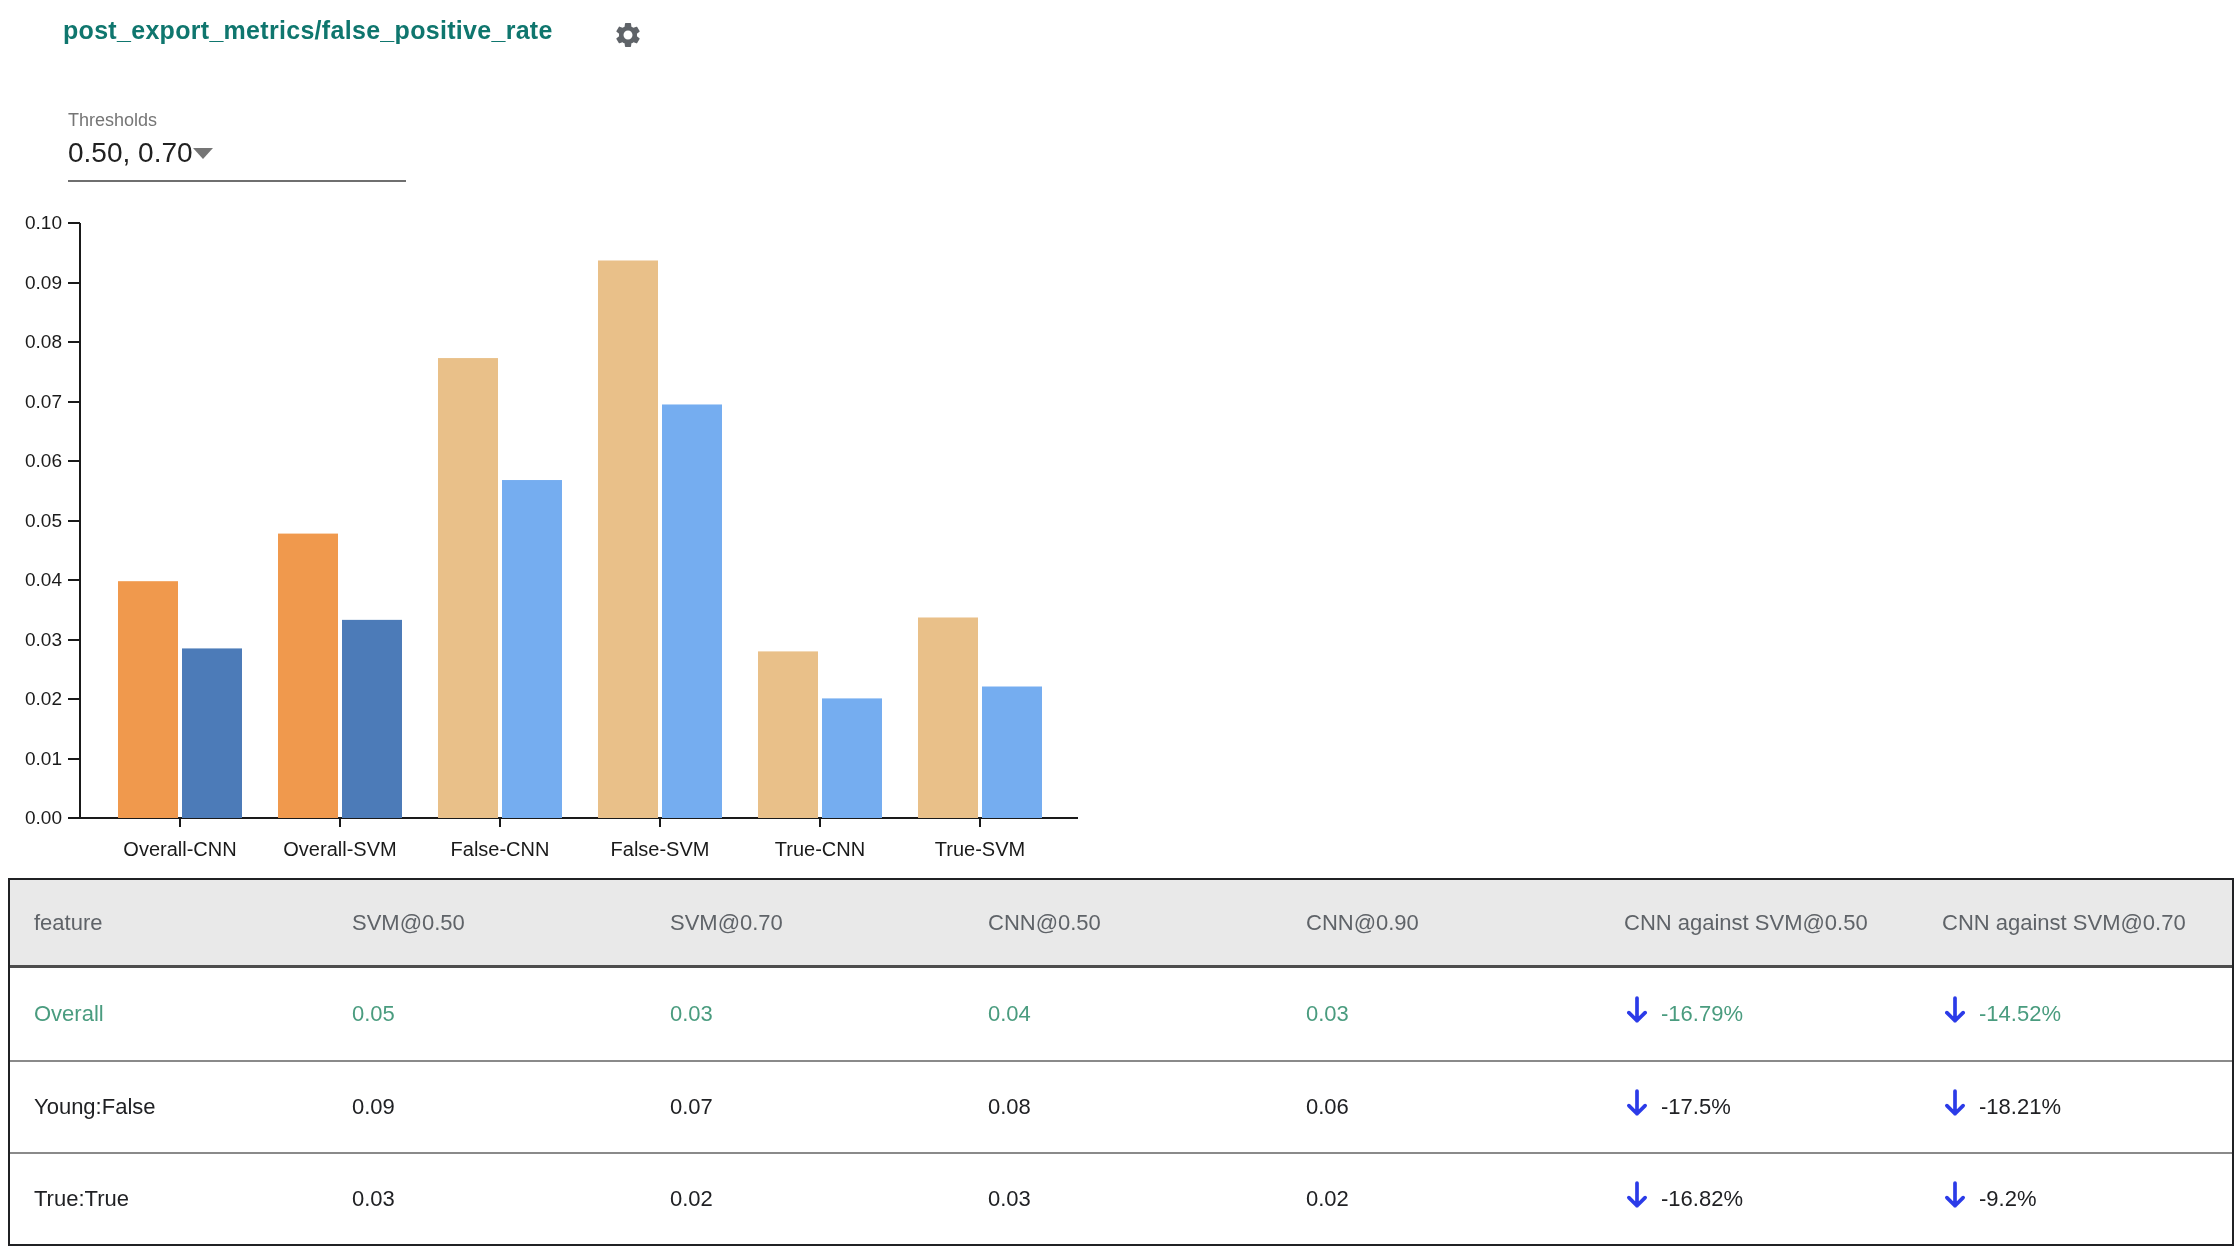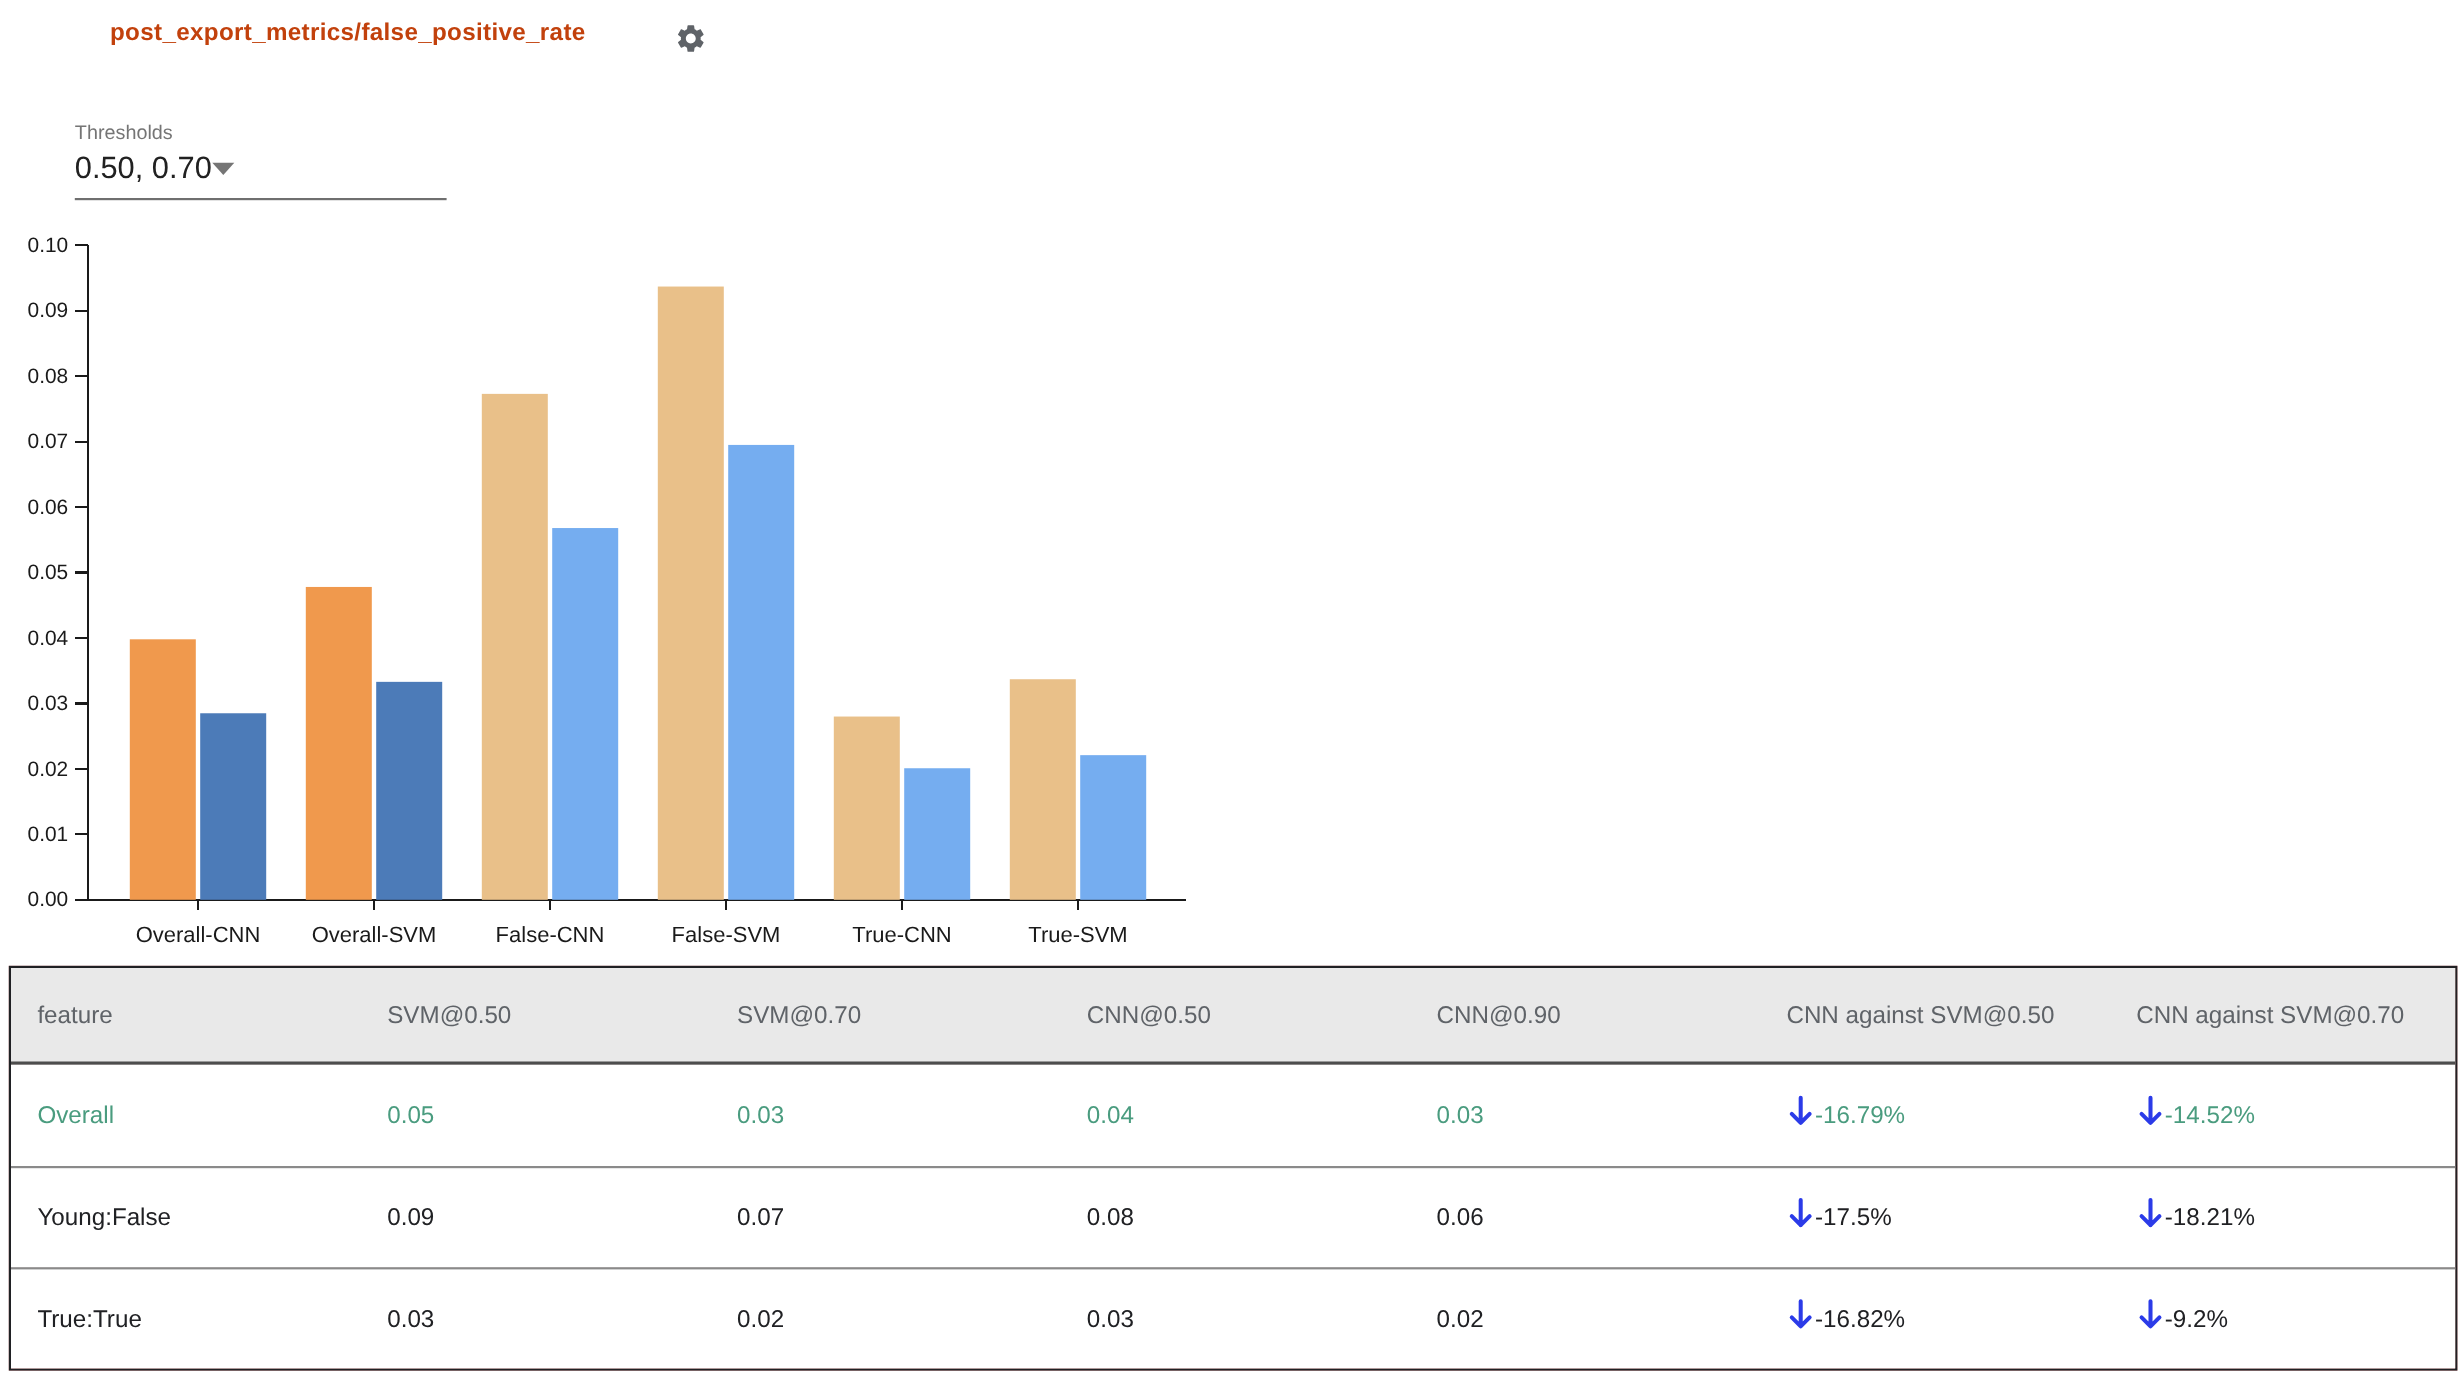--- a/index.html
+++ b/index.html
@@ -9,23 +9,22 @@
     background: #ffffff;
     font-family: "Liberation Sans", sans-serif;
     color: #202124;
     position: relative;
     overflow: hidden;
   }
 
   
   .page-title {
     position: absolute; left: 63px; top: 16px;
-    font-size: 22px; font-weight: bold; color: #c2410c;
+    font-size: 25px; font-weight: bold; color: #0f766e;
     letter-spacing: 0.3px;
-    margin-left: 37px;
   }
   .gear-btn {
     position: absolute; left: 612px; top: 20px;
     width: 32px; height: 32px; cursor: pointer;
     border: none; background: transparent; padding: 0;
   }
   .gear-btn svg { width: 30px; height: 30px; fill: #5F6368; }
 
   
   .thresholds { position: absolute; left: 68px; top: 108px; width: 338px; }
@@ -66,21 +65,21 @@
     height: 92px; background: #ffffff;
   }
   .t-row + .t-row { border-top: 2px solid #8A8A8A; }
   .cell {
     display: flex; align-items: center;
     padding-left: 24px;
     font-size: 22px;
     color: var(--cell-text, #202124);
     overflow: hidden; white-space: nowrap;
   }
-  .cell.delta { }
+  .cell.delta { gap: 11px; }
   .t-row.highlight .cell { color: var(--green, #4A9C7F); font-weight: normal; }
   .arrow-icon { flex: 0 0 auto; }
 </style>
 </head>
 <body style="--green: #4A9C7F; --header-bg: #E9E9E9; --header-text: #5F6368; --cell-text: #202124;">
 
 <div class="page-title">post_export_metrics/false_positive_rate</div>
 
 <button class="gear-btn" title="">
   <svg viewBox="0 0 24 24">

